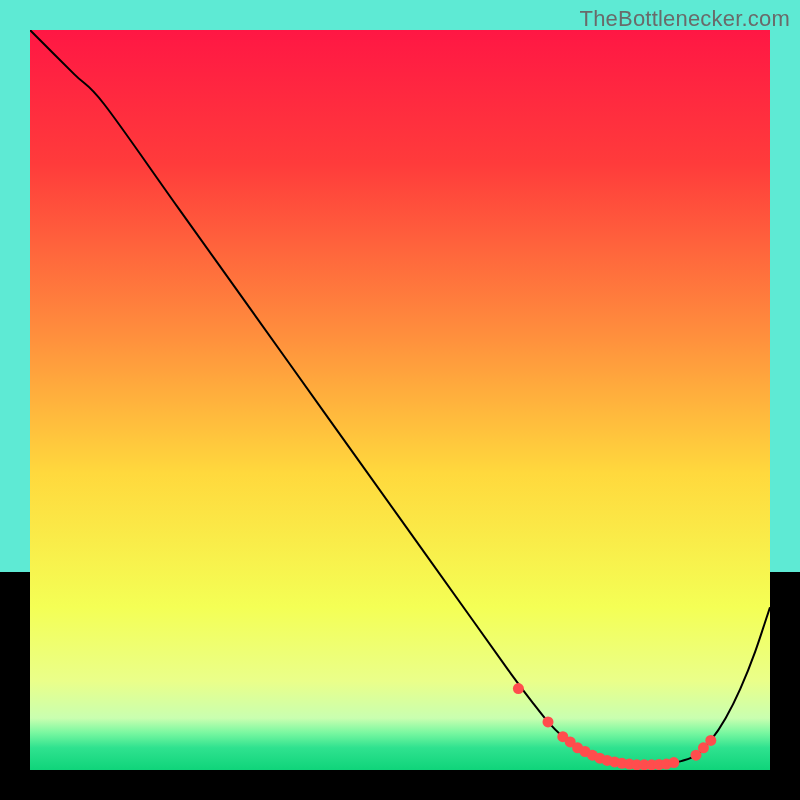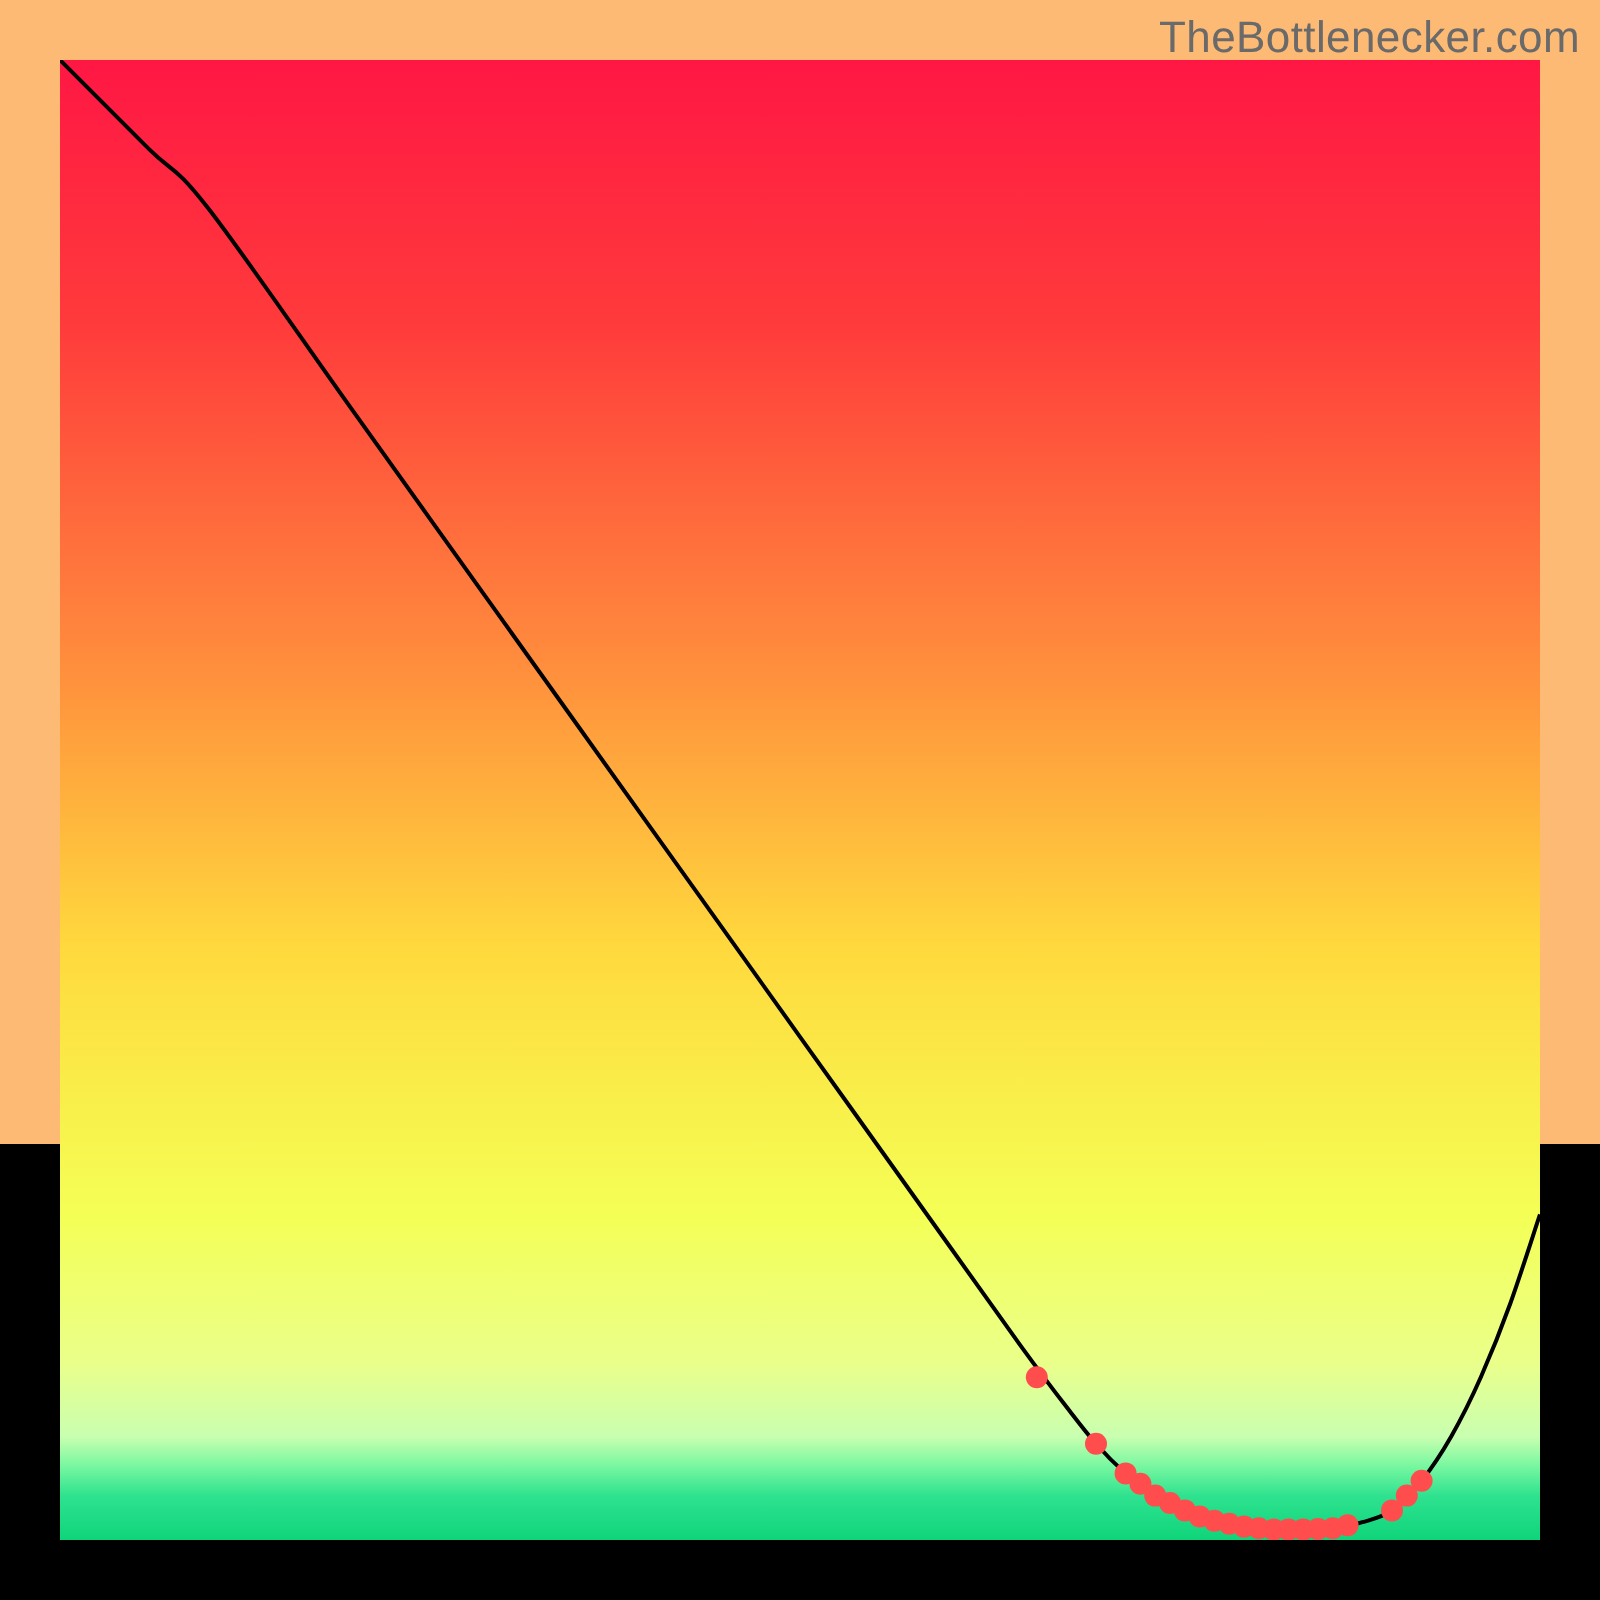--- a/index.html
+++ b/index.html
@@ -8,21 +8,21 @@
     width: 800px;
     height: 800px;
     background: #000;
     overflow: hidden;
     font-family: Arial, Helvetica, sans-serif;
   }
   #stage {
     position: relative;
     width: 800px;
     height: 572px;
-    background: #fdba74;
+    background: #5eead4;
   }
   #plot-area {
     position: absolute;
     left: 30px;
     top: 30px;
     width: 740px;
     height: 740px;
     overflow: hidden;
   }
   #gradient-bg {

